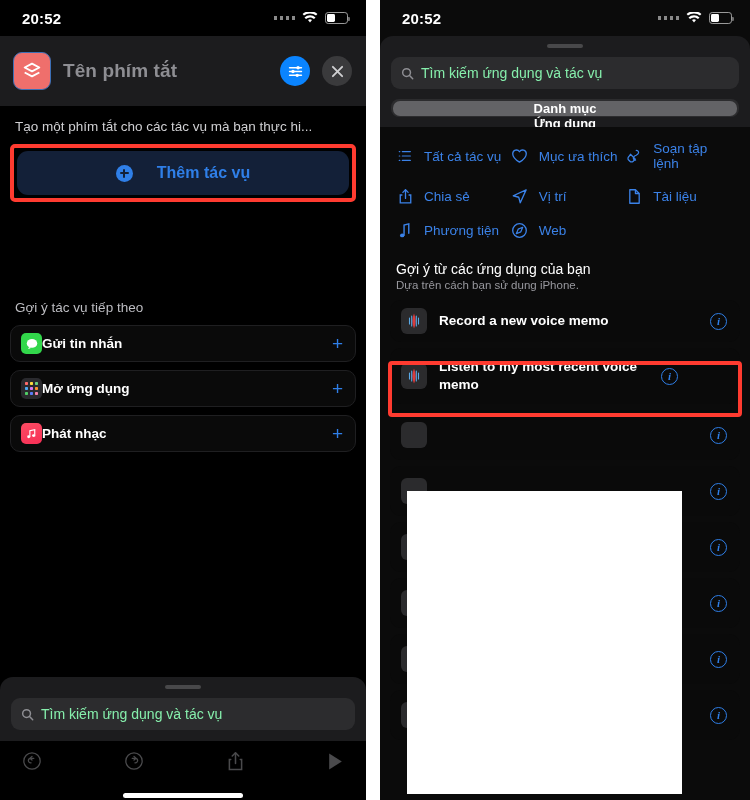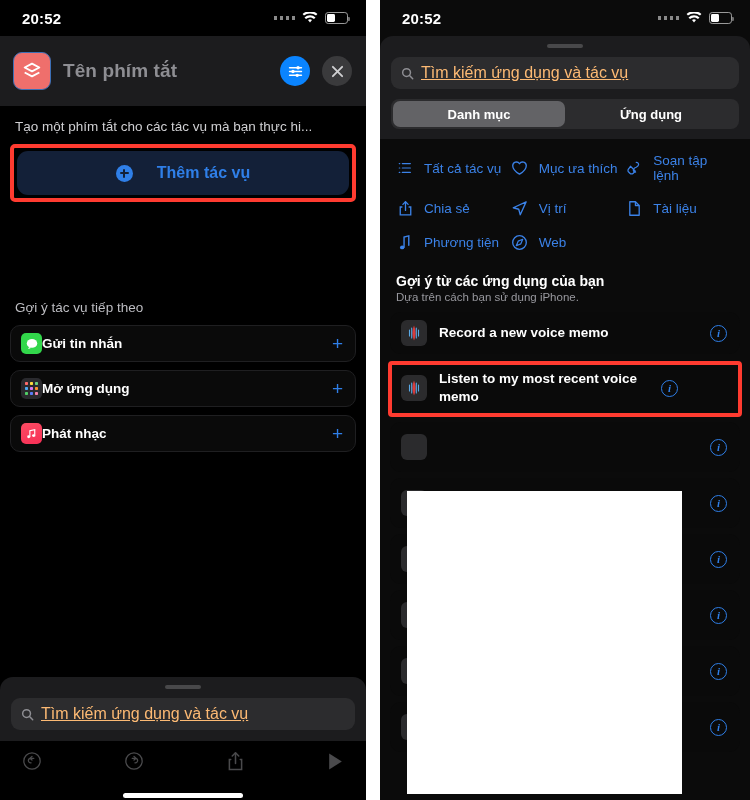--- a/index.html
+++ b/index.html
@@ -151,59 +151,59 @@
   .dock-sheet {
     background: #1c1c1e;
     border-radius: 13px 13px 0 0;
     padding: 8px 11px 11px 11px;
   }
   .grabber { width: 36px; height: 4px; border-radius: 2px; background: #48484a; margin: 0 auto 9px auto; }
   .searchbar {
     height: 32px; border-radius: 9px; background: #2c2c2e;
     display: flex; align-items: center; gap: 7px; padding: 0 10px;
   }
-  .searchbar .ph { color: #fdba74; font-size: 16px; text-decoration: underline; }
+  .searchbar .ph { color: #86efac; font-size: 14px; }
   .toolbar {
     height: 44px; display: flex; align-items: center;
     justify-content: space-between; padding: 0 22px;
     background: #000;
   }
   .home-ind { width: 120px; height: 4.5px; border-radius: 3px; background: #ffffff; margin: 8px auto 0 auto; }
 
   
   .rp-sheet {
     background: #1c1c1e;
     border-radius: 13px 13px 0 0;
     margin-top: 0;
     padding: 8px 11px 10px 11px;
   }
   .seg {
     margin-top: 10px;
-    height: 30px; border-radius: 8px;
+    height: 18px; border-radius: 8px;
     background: #2c2c2e;
-    display: flex; padding: 2px;
+    display: flex; padding: 2px; flex-direction: column;
   }
   .seg-item {
     flex: 1 1 50%; border-radius: 7px;
     display: flex; align-items: center; justify-content: center;
     color: #ffffff; font-size: 13px; font-weight: bold;
   }
   .seg-item.active { background: #636366; }
 
   .rp-body { background: #0b0b0b; padding: 14px 0 0 0; position: relative; }
   .cat-grid {
     display: grid; grid-template-columns: 1fr 1fr 1fr;
     row-gap: 16px; column-gap: 6px;
     padding: 0 16px 0 16px;
   }
   .cat-item { display: flex; align-items: center; gap: 10px; }
   .cat-ic { width: 18px; height: 18px; flex: 0 0 auto; display: flex; align-items: center; justify-content: center; }
   .cat-lb { color: #3b82e8; font-size: 13.5px; }
 
-  .sug-head { color: #ffffff; font-size: 14px; font-weight: bold; padding: 22px 0 2px 16px; }
+  .sug-head { color: #ffffff; font-size: 14px; font-weight: normal; padding: 22px 0 2px 16px; }
   .sug-sub  { color: #98989e; font-size: 11.5px; padding: 0 0 9px 16px; }
 
   .vm-list { padding: 0 10px; display: flex; flex-direction: column; gap: 6px; }
   .vm-row {
     border-radius: 11px; background: #0a0a0a;
     display: flex; align-items: center;
     padding: 0 13px 0 11px; gap: 12px; min-height: 40px;
   }
   .vm-row.tall { min-height: 56px; }
   .vm-icon { width: 26px; height: 26px; border-radius: 6px; background: #2b2b2d; flex: 0 0 auto;

